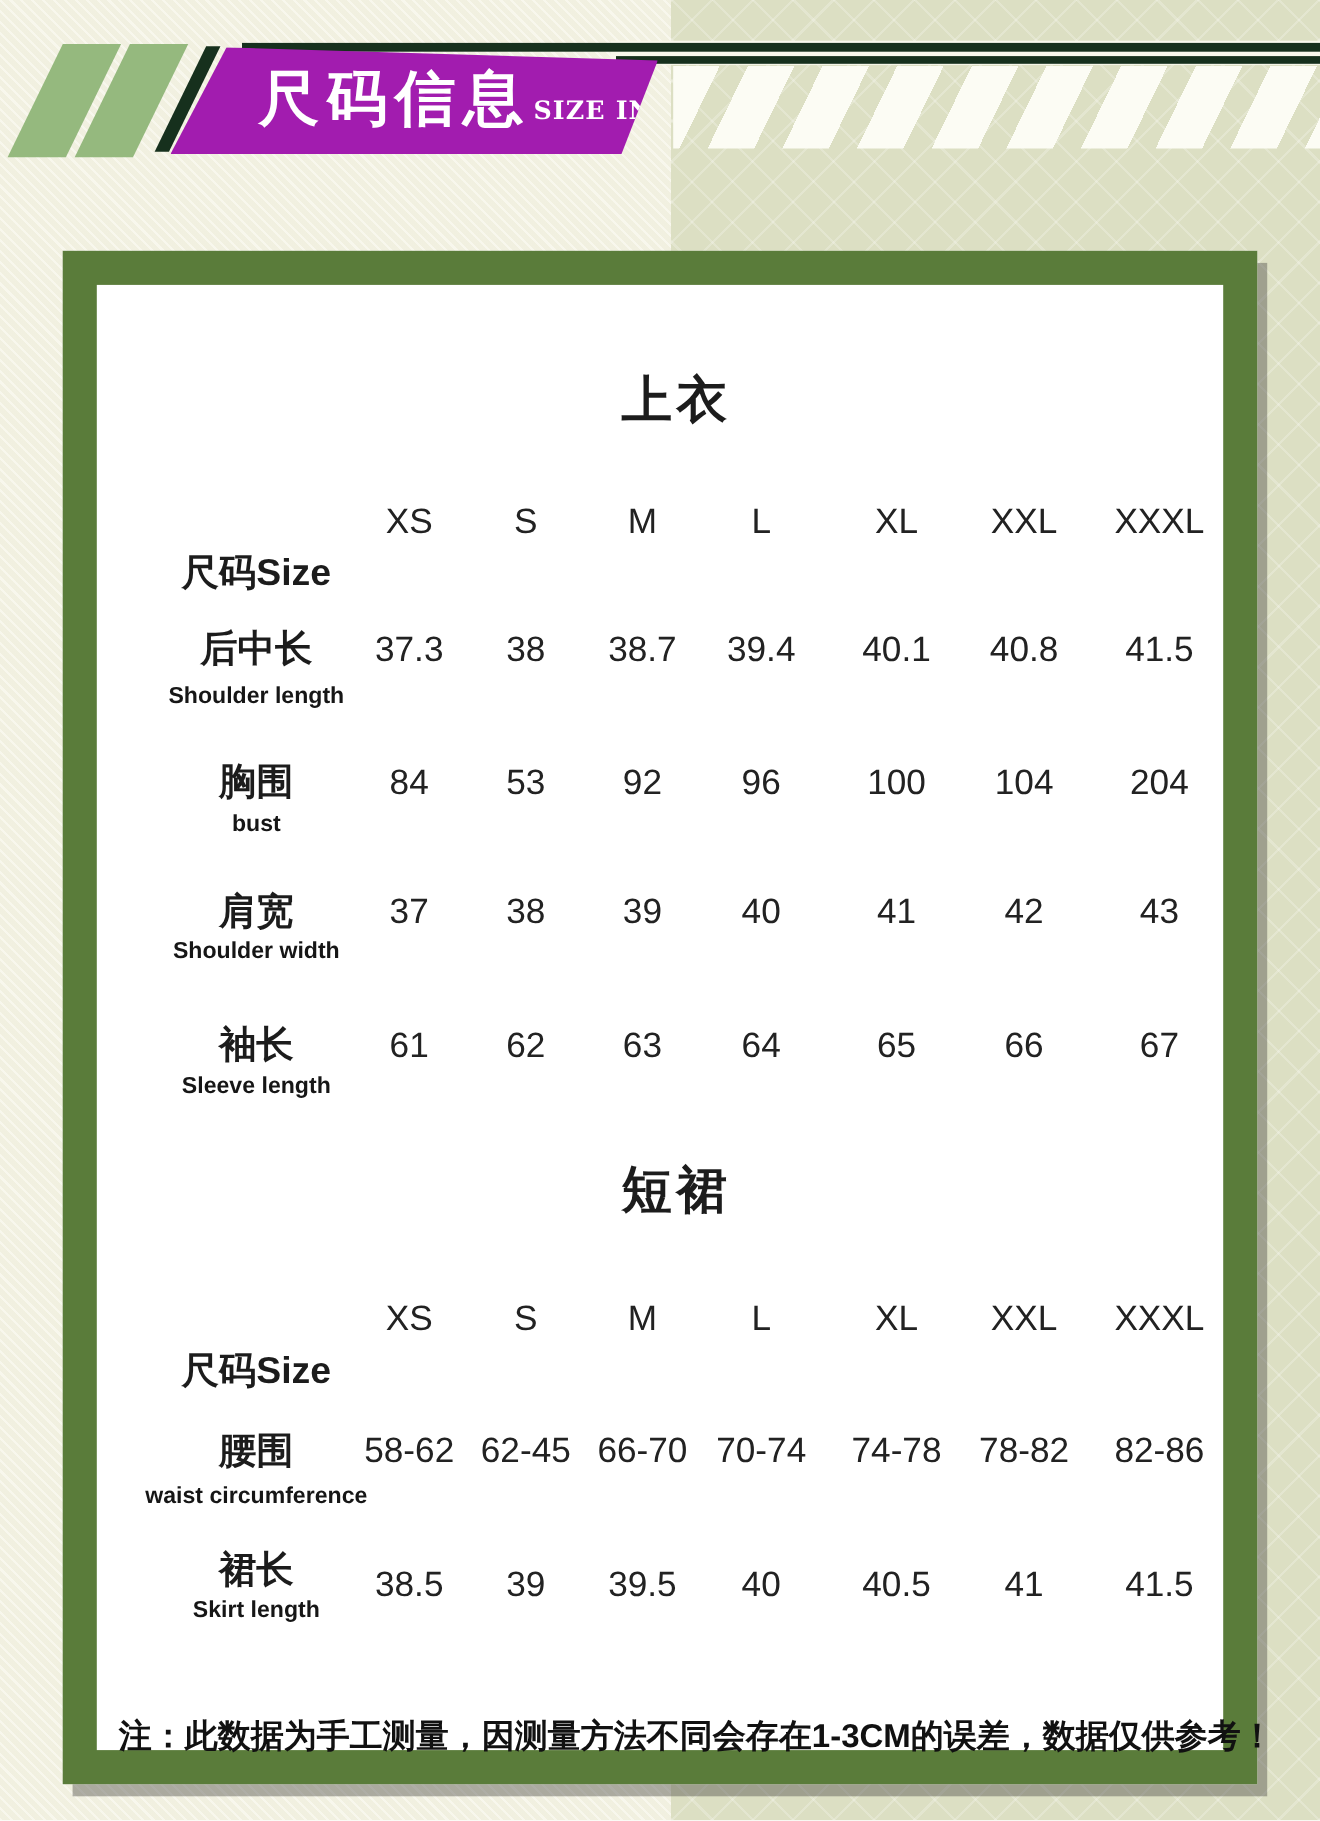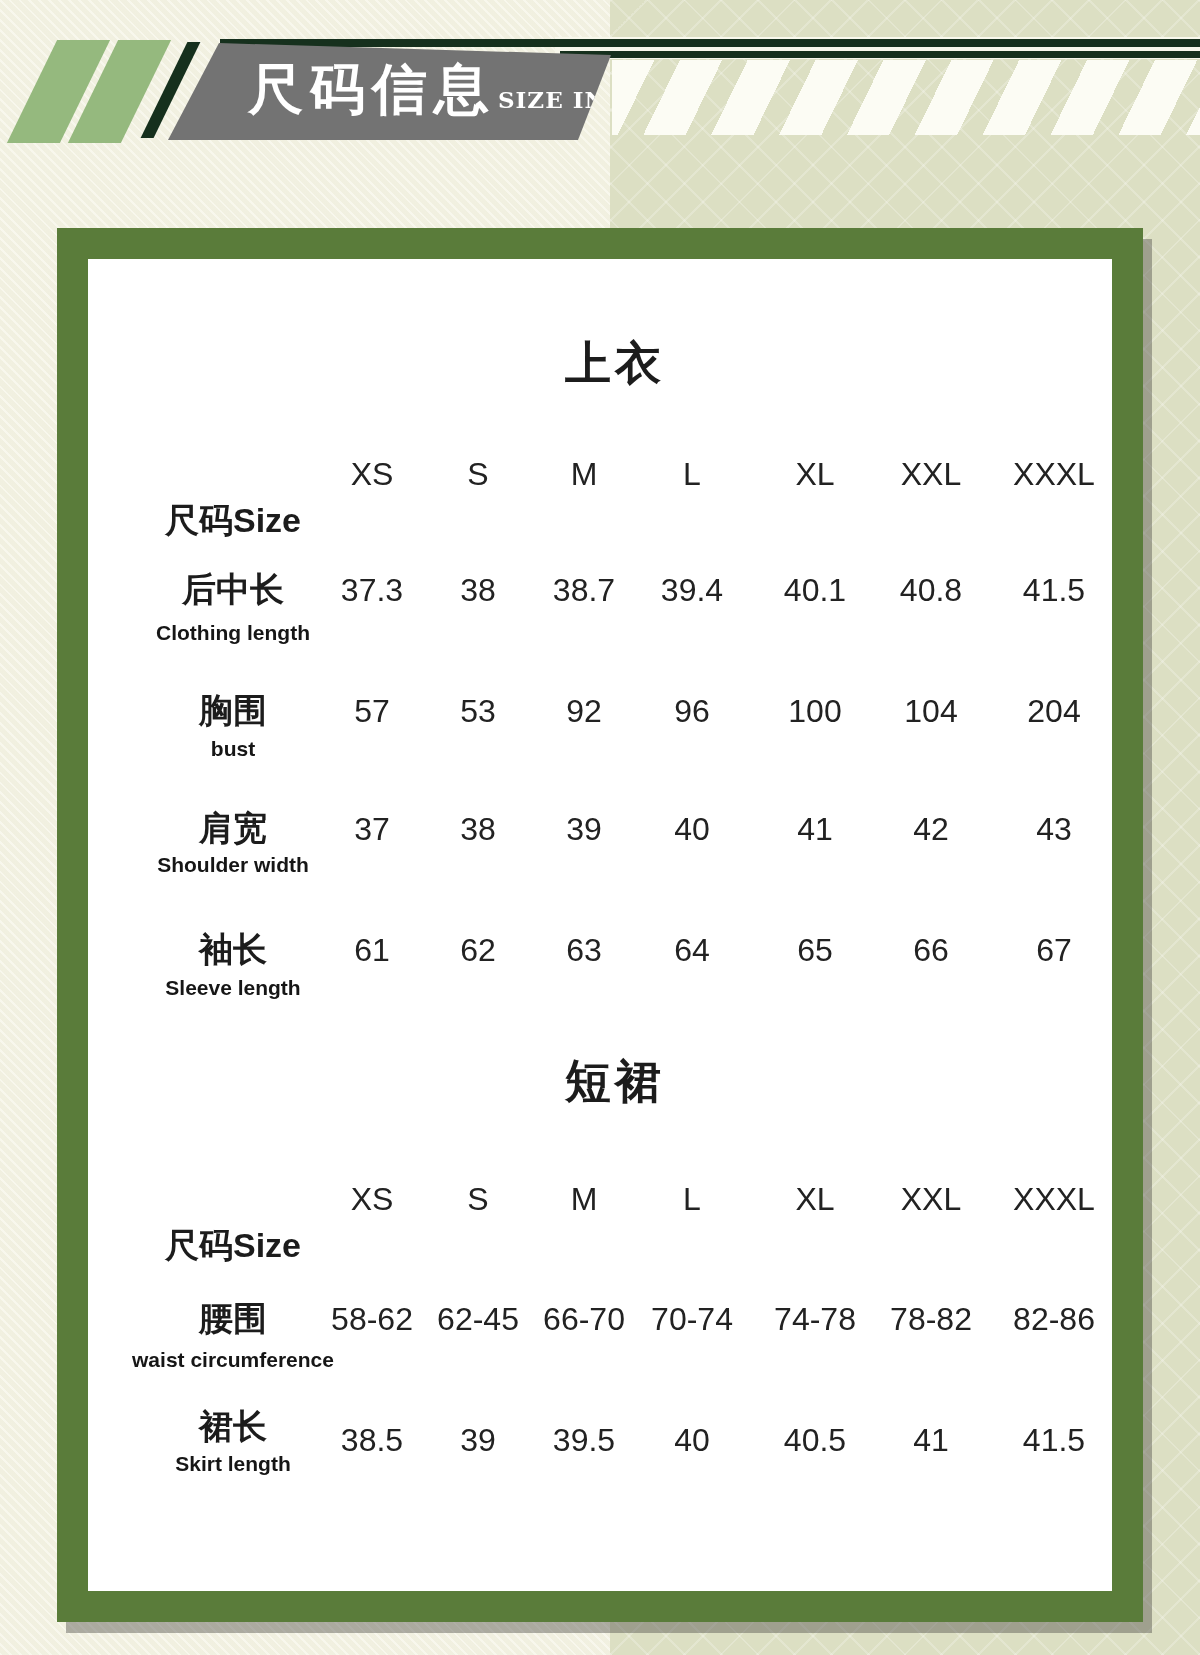--- a/index.html
+++ b/index.html
@@ -14,21 +14,21 @@
                      repeating-linear-gradient(-45deg,rgba(255,255,255,.22) 0 2px,transparent 2px 26px);}
 
   
   .hdr-white-strip{position:absolute;left:555px;top:37px;width:645px;height:22px;background:#f8f8ec;}
   .hdr-line1{position:absolute;left:220px;top:39px;width:980px;height:7.5px;background:#16301d;}
   .hdr-line2{position:absolute;left:560px;top:50.5px;width:640px;height:7px;background:#16301d;}
   .gstripe{position:absolute;top:40px;width:53px;height:103px;background:#95b97e;transform:skewX(-26deg);}
   .gstripe.s1{left:32px;}
   .gstripe.s2{left:93px;}
   .dstripe{position:absolute;left:164px;top:42px;width:13px;height:96px;background:#16301d;transform:skewX(-26deg);}
-  .banner{position:absolute;left:168px;top:43px;width:443px;height:97px;background:#737373;
+  .banner{position:absolute;left:155px;top:43px;width:443px;height:97px;background:#a21caf;
     clip-path:polygon(51px 0,443px 12px,410px 97px,0 97px);}
   .banner-text{position:absolute;left:80px;top:14px;display:flex;align-items:baseline;white-space:nowrap;}
   .banner-cn{color:#ffffff;font-family:"DejaVu Serif",serif;font-weight:700;font-size:55px;letter-spacing:7px;line-height:1.15;}
   .banner-en{color:#ffffff;font-family:"DejaVu Serif",serif;font-weight:700;font-size:23px;letter-spacing:1px;margin-left:2px;}
   .wstripes{position:absolute;left:612px;top:60px;width:588px;height:75px;
     background:repeating-linear-gradient(116deg,#fcfcf4 0 38px,transparent 38px 61px);}
 
   
   .panel{position:absolute;left:57px;top:228px;width:1086px;height:1394px;box-sizing:border-box;
     border:31px solid #5a7c3a;background:#ffffff;box-shadow:9px 11px 0 rgba(75,75,68,.42);}
@@ -88,32 +88,32 @@
       <div class="cell sizehead rH1 cL">尺码Size</div>
       <div class="cell size rH1 c1">XS</div>
       <div class="cell size rH1 c2">S</div>
       <div class="cell size rH1 c3">M</div>
       <div class="cell size rH1 c4">L</div>
       <div class="cell size rH1 c5">XL</div>
       <div class="cell size rH1 c6">XXL</div>
       <div class="cell size rH1 c7">XXXL</div>
 
       <div class="cell lbl rA cL">后中长</div>
-      <div class="cell sub rAs cL">Clothing length</div>
+      <div class="cell sub rAs cL">Shoulder length</div>
       <div class="cell val rA c1">37.3</div>
       <div class="cell val rA c2">38</div>
       <div class="cell val rA c3">38.7</div>
       <div class="cell val rA c4">39.4</div>
       <div class="cell val rA c5">40.1</div>
       <div class="cell val rA c6">40.8</div>
       <div class="cell val rA c7">41.5</div>
 
       <div class="cell lbl rB cL">胸围</div>
       <div class="cell sub rBs cL">bust</div>
-      <div class="cell val rB c1">57</div>
+      <div class="cell val rB c1">84</div>
       <div class="cell val rB c2">53</div>
       <div class="cell val rB c3">92</div>
       <div class="cell val rB c4">96</div>
       <div class="cell val rB c5">100</div>
       <div class="cell val rB c6">104</div>
       <div class="cell val rB c7">204</div>
 
       <div class="cell lbl rC cL">肩宽</div>
       <div class="cell sub rCs cL">Shoulder width</div>
       <div class="cell val rC c1">37</div>
@@ -158,17 +158,18 @@
       <div class="cell lbl rF cL">裙长</div>
       <div class="cell sub rFs cL">Skirt length</div>
       <div class="cell val rFv c1">38.5</div>
       <div class="cell val rFv c2">39</div>
       <div class="cell val rFv c3">39.5</div>
       <div class="cell val rFv c4">40</div>
       <div class="cell val rFv c5">40.5</div>
       <div class="cell val rFv c6">41</div>
       <div class="cell val rFv c7">41.5</div>
 
+      <div class="cell note rNote">注：此数据为手工测量，因测量方法不同会存在1-3CM的误差，数据仅供参考！</div>
 
     </div>
   </div>
 
 </div>
 
 </body></html>

